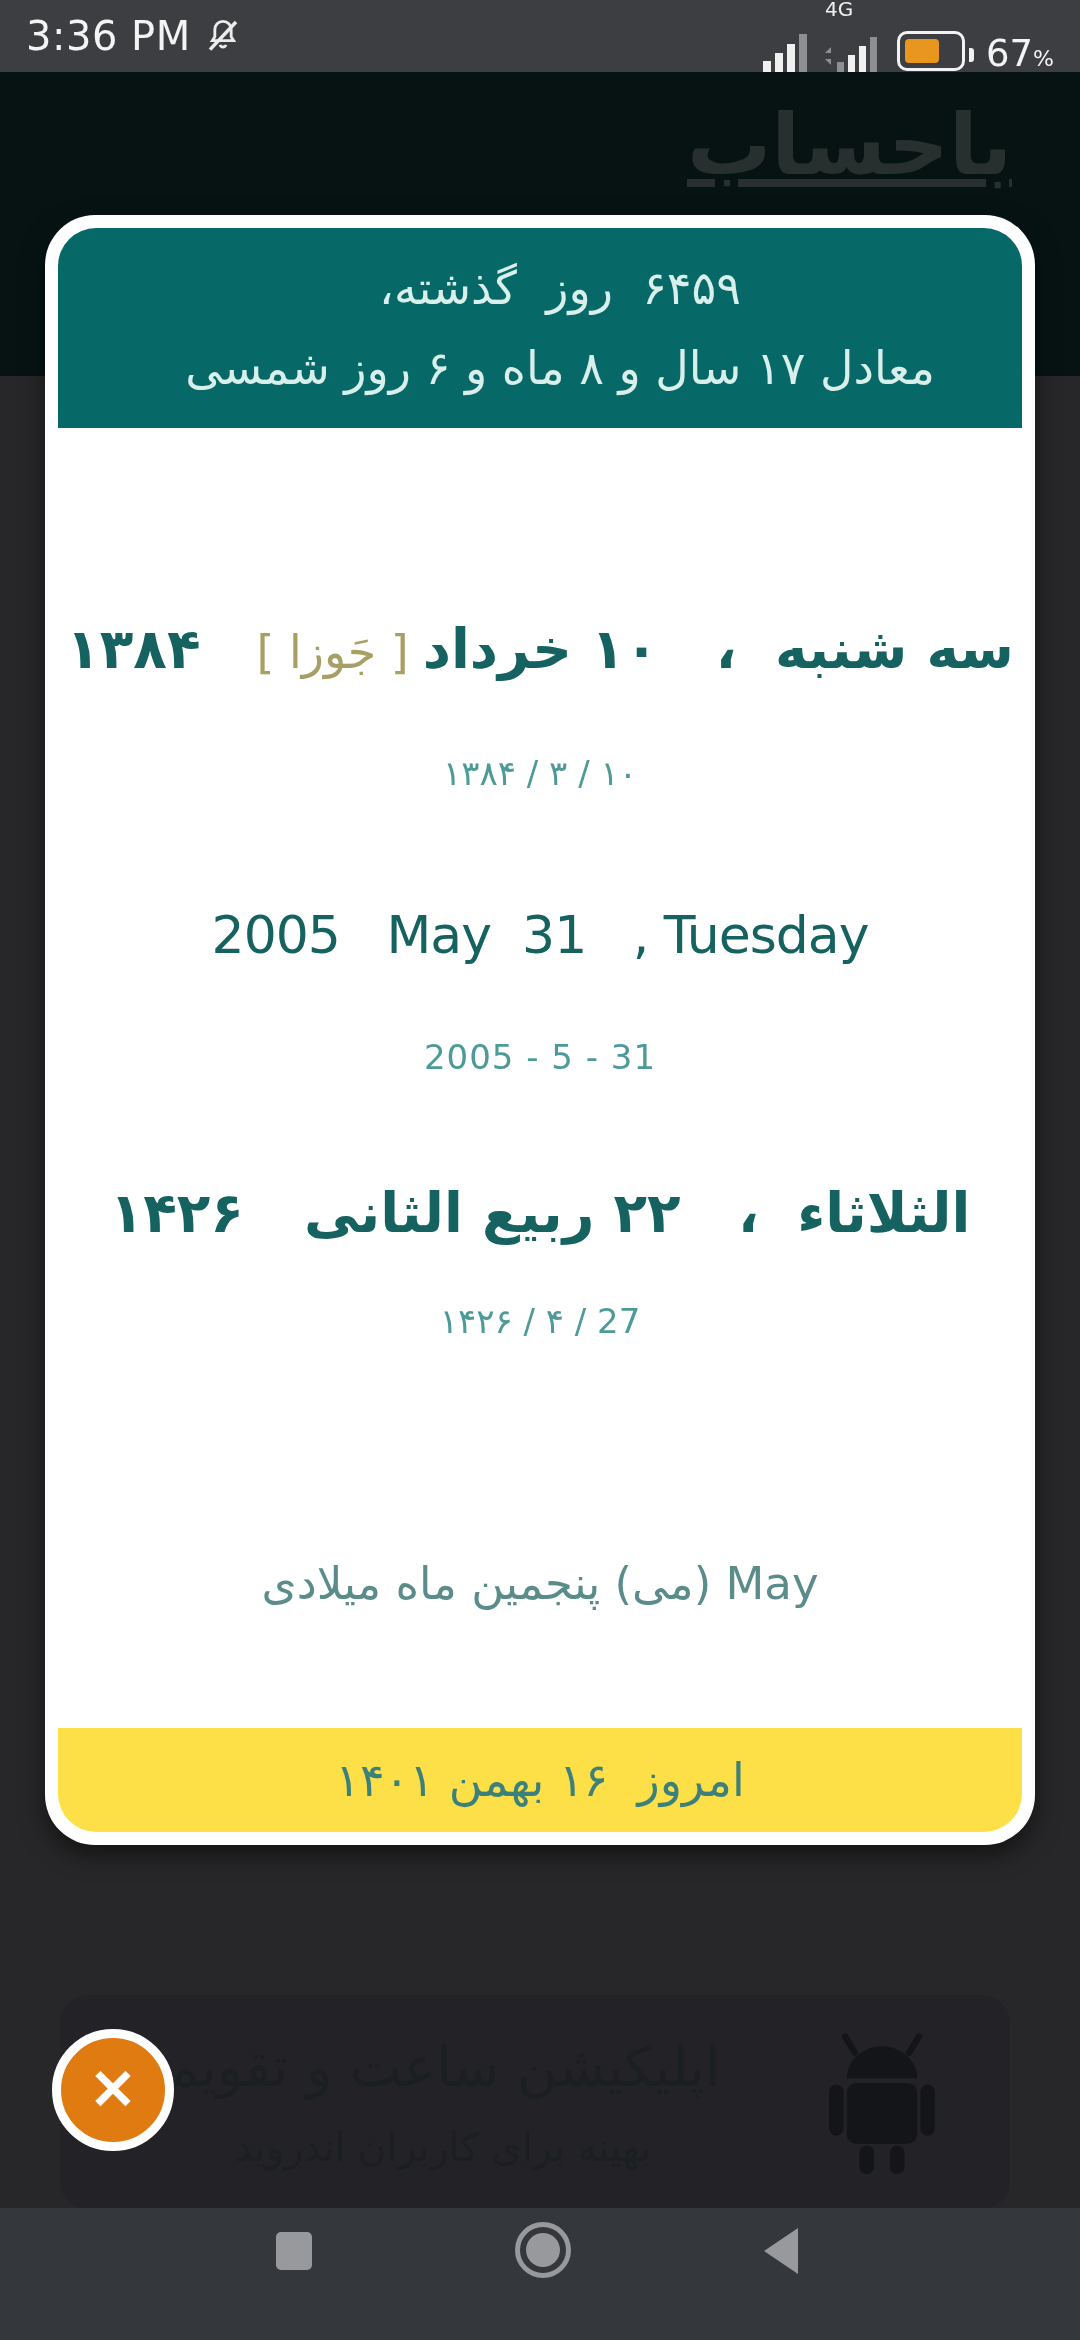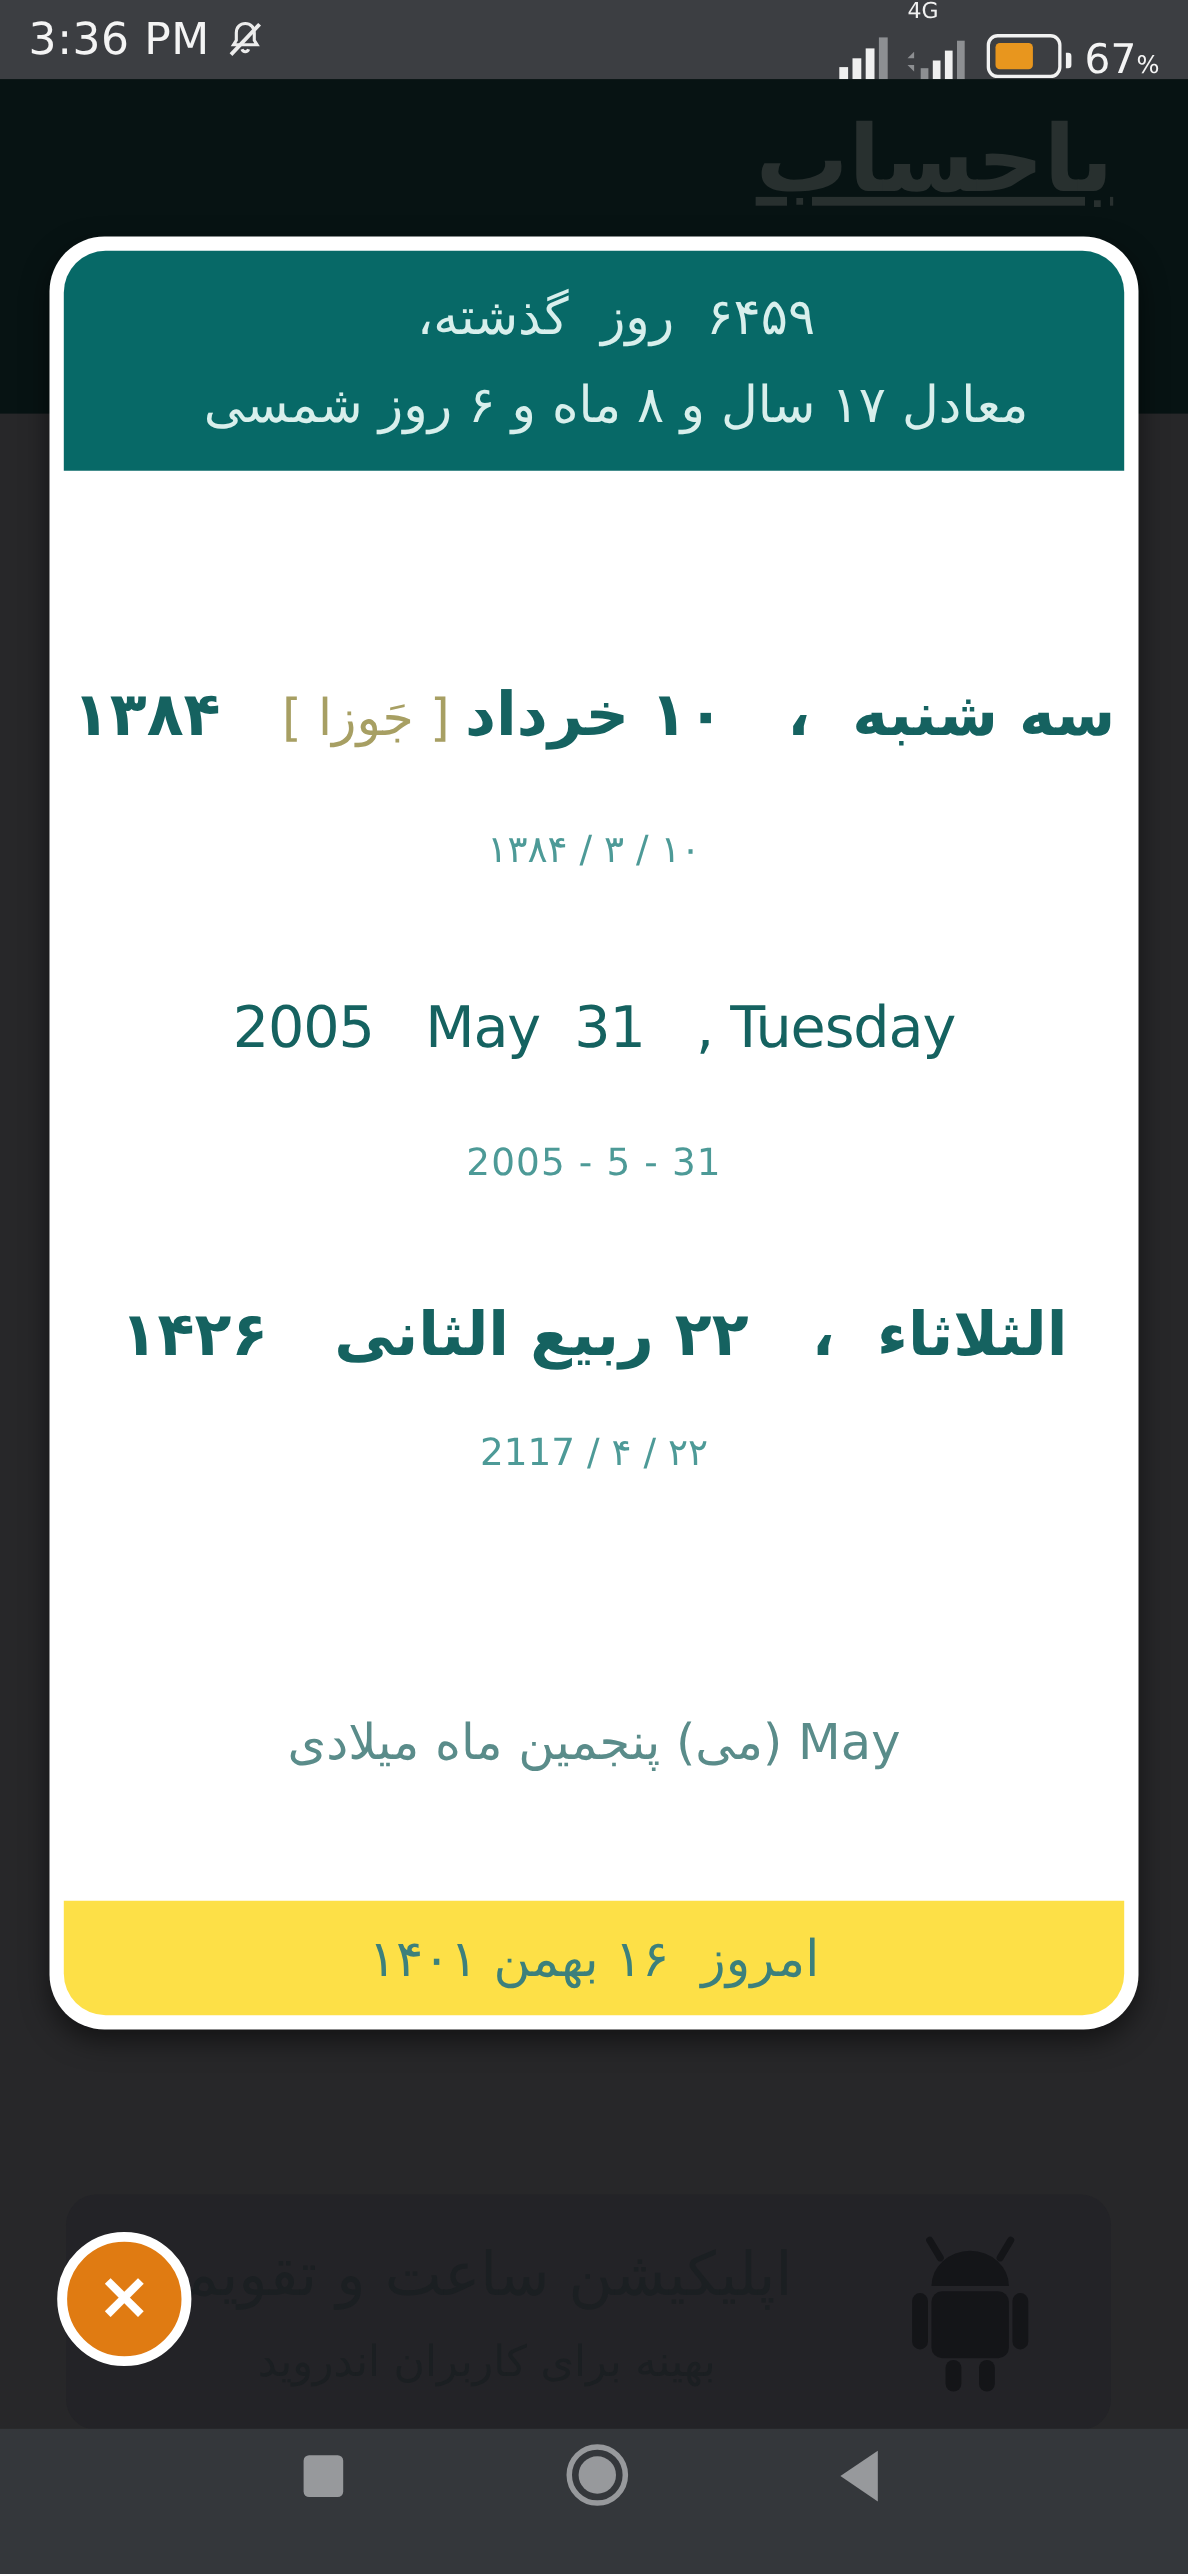--- a/index.html
+++ b/index.html
@@ -133,21 +133,21 @@
     </div>
     <div class="row ltr greg-num">
       <span class="num-line">2005 - 5 - 31</span>
     </div>
 
     <div class="row rtl hijri-main">
       <span class="main-line">الثلاثاء  ،   ۲۲ ربیع الثانی</span>
       <span class="main-line year-gap">۱۴۲۶</span>
     </div>
     <div class="row ltr hijri-num">
-      <span class="num-line">2117 / ۴ / ۲۲</span>
+      <span class="num-line">۱۴۲۶ / ۴ / 27</span>
     </div>
 
     <div class="row rtl month-note">
       <span>May (می) پنجمین ماه میلادی</span>
     </div>
 
     <div class="today-bar">
       <span>امروز  ۱۶ بهمن ۱۴۰۱</span>
     </div>
   </div>

